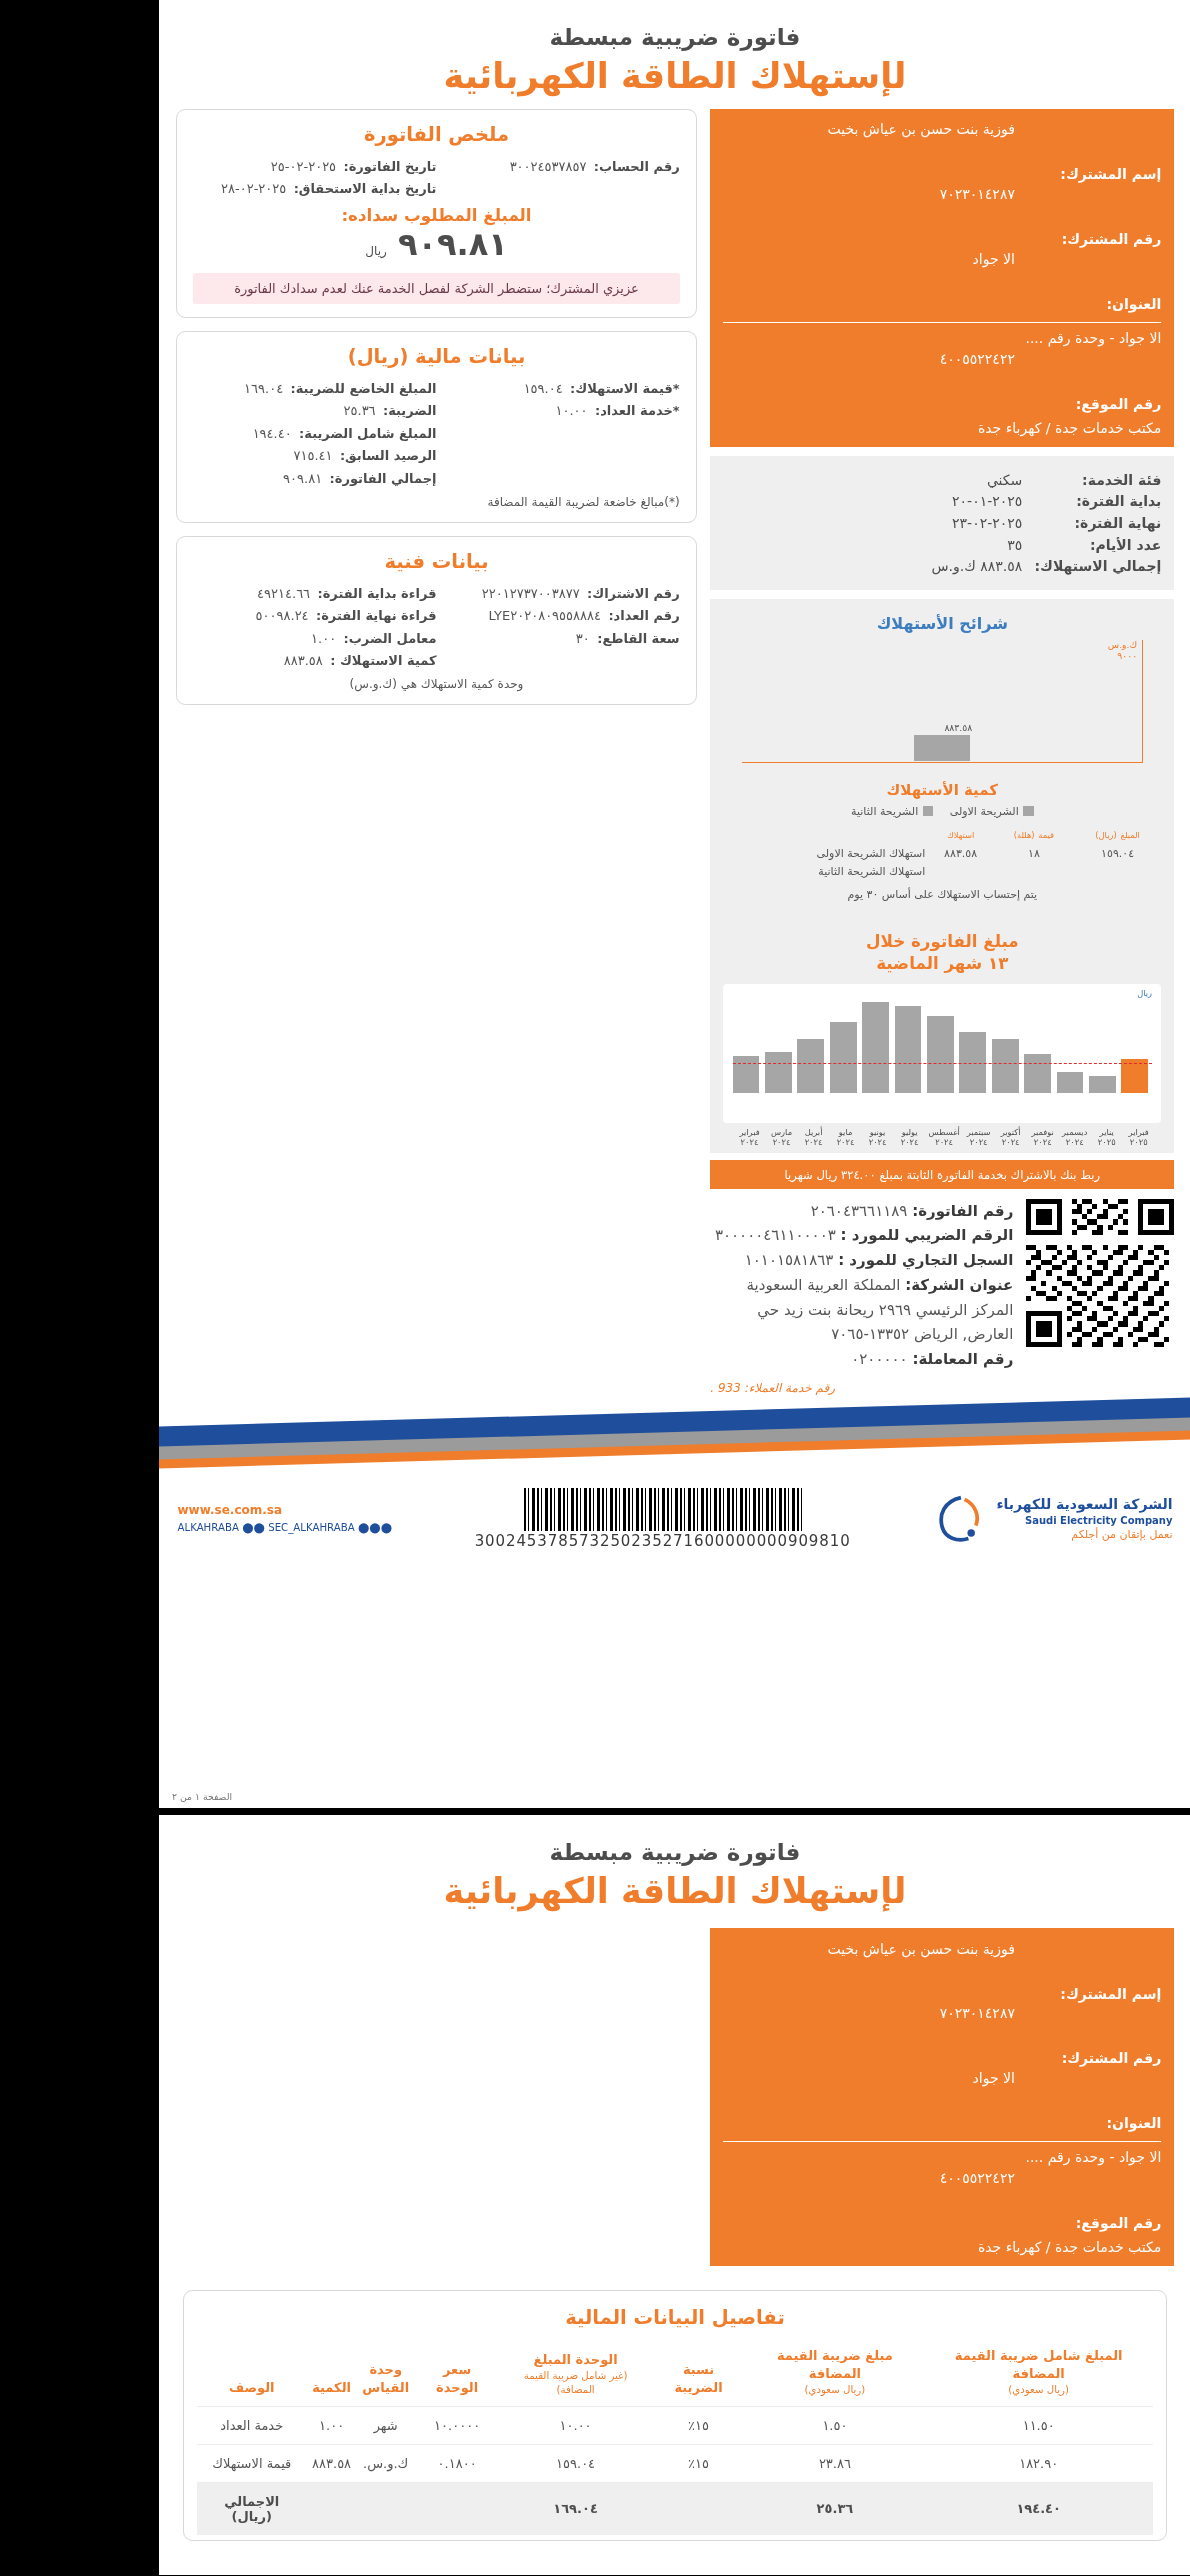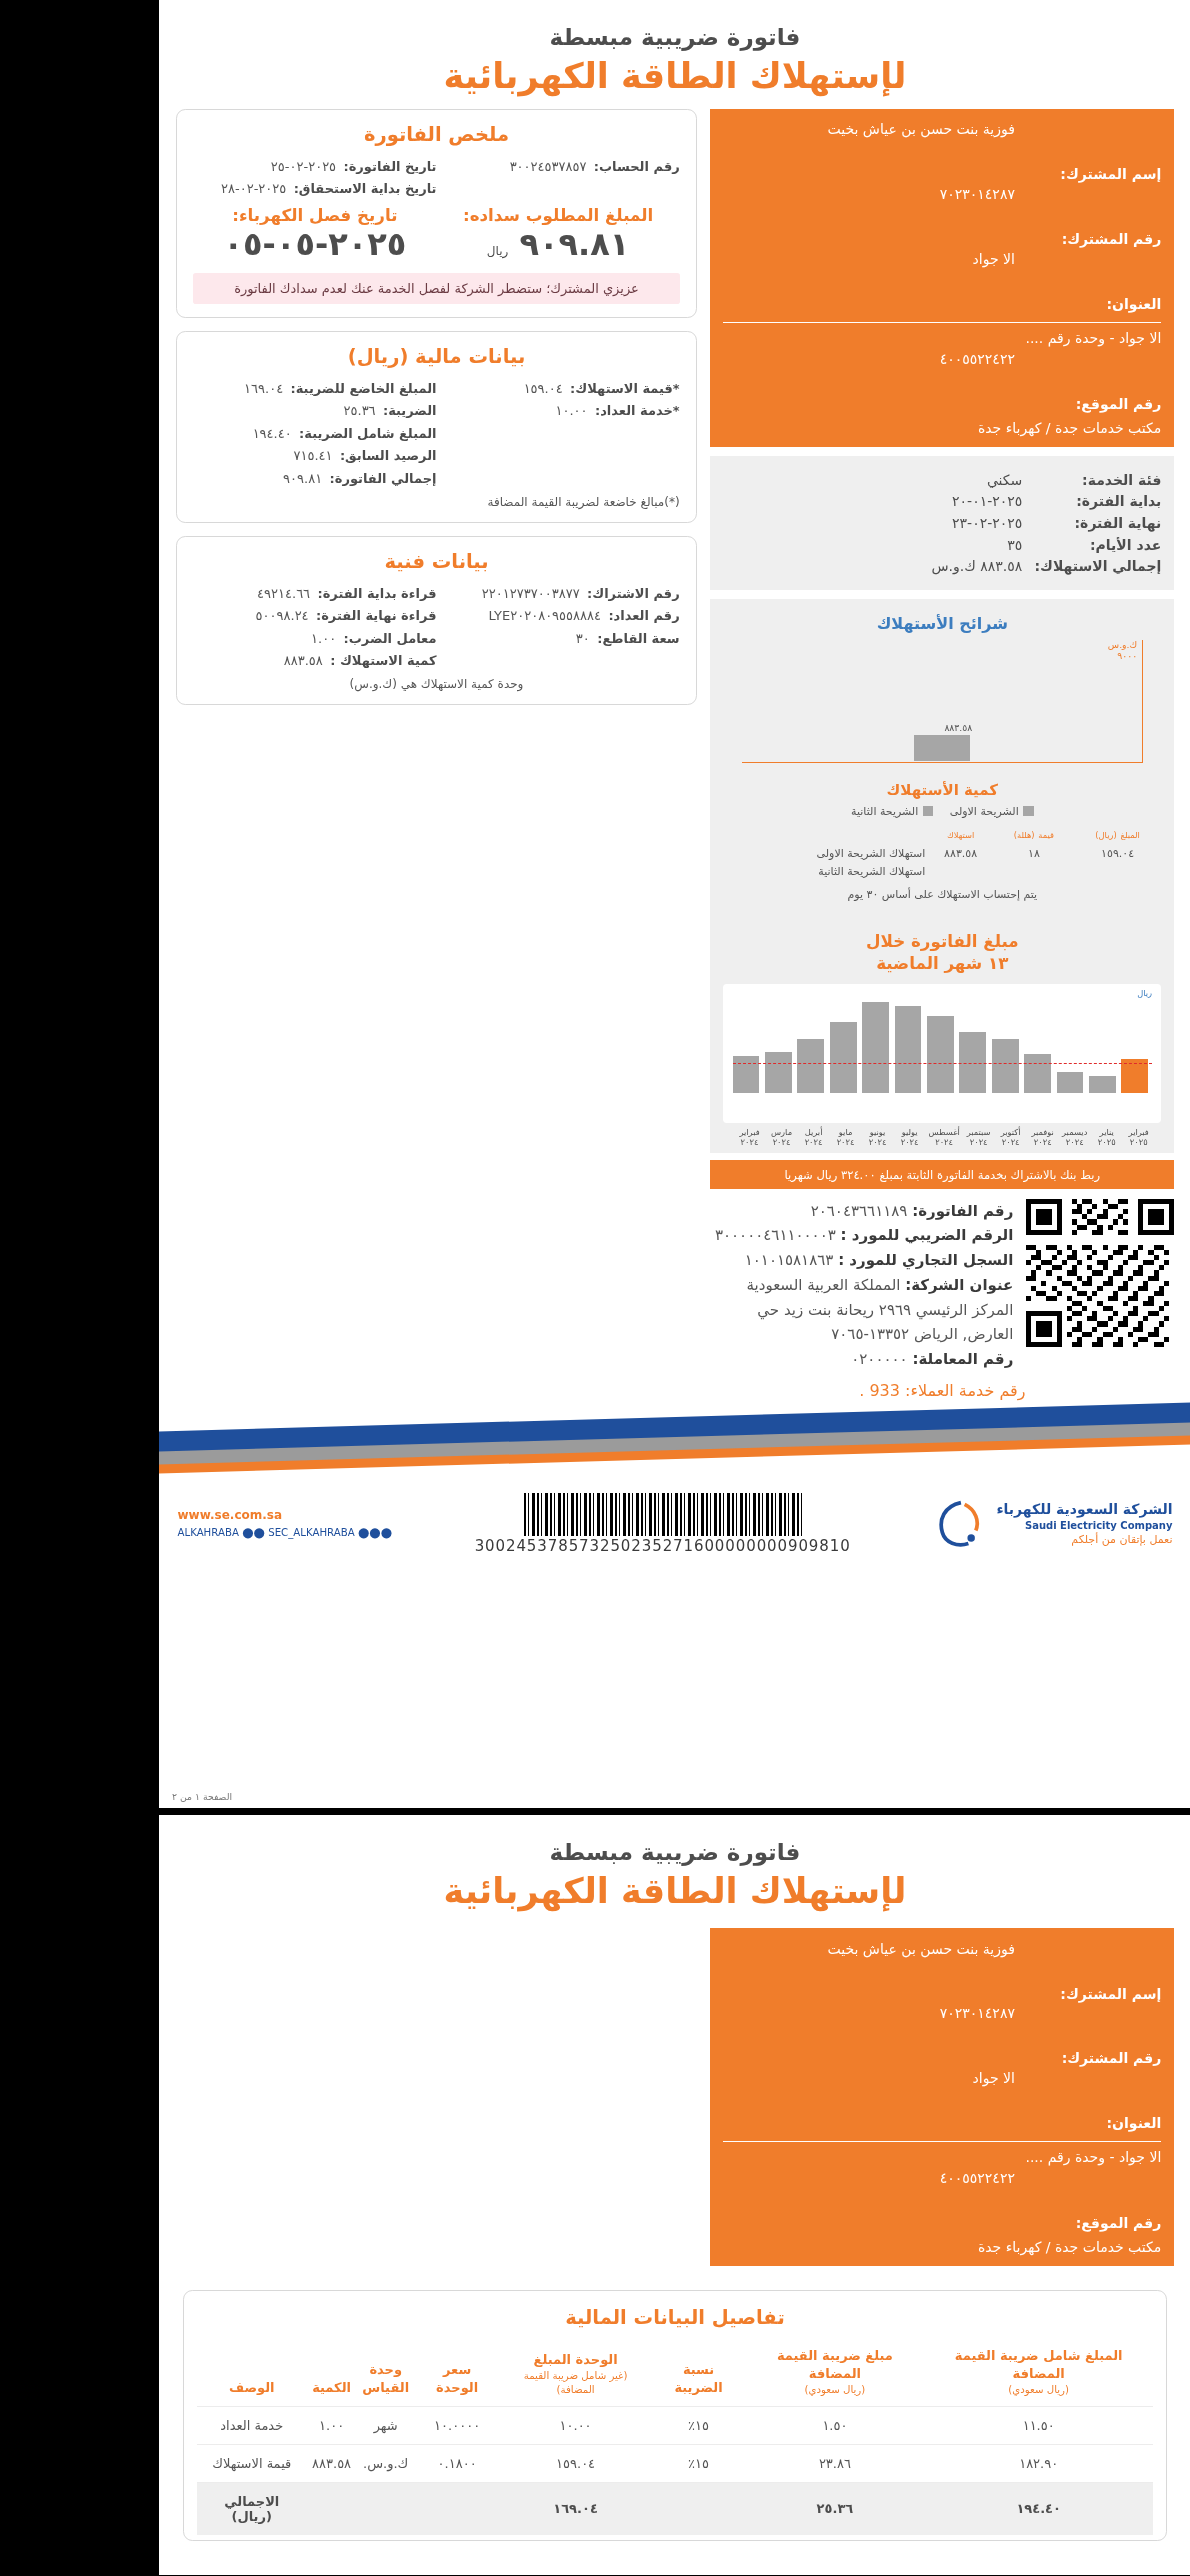--- a/index.html
+++ b/index.html
@@ -109,21 +109,21 @@
   .axis-x { display:flex; direction:ltr; gap:5.6px; font-size:8.3px; color:#4d4d4d; padding:3.7px 9.3px 0 13px;}
   .axis-x span { flex:1; text-align:center; line-height:1.25;}
 
   .promo { background:#f07d2b; color:#fff; font-size:11.6px; text-align:center; padding:7.4px 5.6px; margin-top:7.4px;}
 
   
   .qrrow { display:flex; gap:13px; padding:9.3px 0 0 0; }
   .qrbox { width:148px; height:148px; position:relative; }
   .legal { flex:1; font-size:15px; color:#555; line-height:1.65; text-align:right; }
   .legal b { color:#3a3a3a; }
-  .cust-service { color:#f07d2b; font-size:16px; text-align:center; padding-top:9.3px;}
+  .cust-service { color:#f07d2b; font-size:12px; text-align:left; padding-top:9.3px;font-style:italic;}
 
   
   .bands { position:relative; height:89px; margin-top:3.7px; }
   .band { position:absolute; left:0; right:0; height:24px; transform:skewY(-1.6deg); }
   .band.blue { background:#1f4f9c; top:13px; }
   .band.grey { background:#9b9b9b; top:33px; height:15px;}
   .band.org  { background:#f07d2b; top:46px; height:9.3px;}
 
   .footer { display:flex; align-items:center; padding:0 18.5px 9.3px 18.5px; }
   .logo { display:flex; align-items:center; gap:9.3px; }
@@ -496,24 +496,20 @@
         </div>
 
         <div class="due-line">
           <div class="due-left">
             <div class="due-lbl">المبلغ المطلوب سداده:</div>
             <div class="due-big">
               <span>٩٠٩.٨١</span>
               <small>ريال</small>
             </div>
           </div>
-          <div class="due-right">
-            <div class="due-lbl">تاريخ فصل الكهرباء:</div>
-            <div class="due-big">٢٠٢٥-٠٥-٠٥</div>
-          </div>
         </div>
 
         <div class="warn">عزيزي المشترك؛ ستضطر الشركة لفصل الخدمة عنك لعدم سدادك الفاتورة</div>
       </div>
 
       <div class="card">
         <div class="card-title">بيانات مالية (ريال)</div>
         <div class="two">
           <div>
             <div class="kv">

